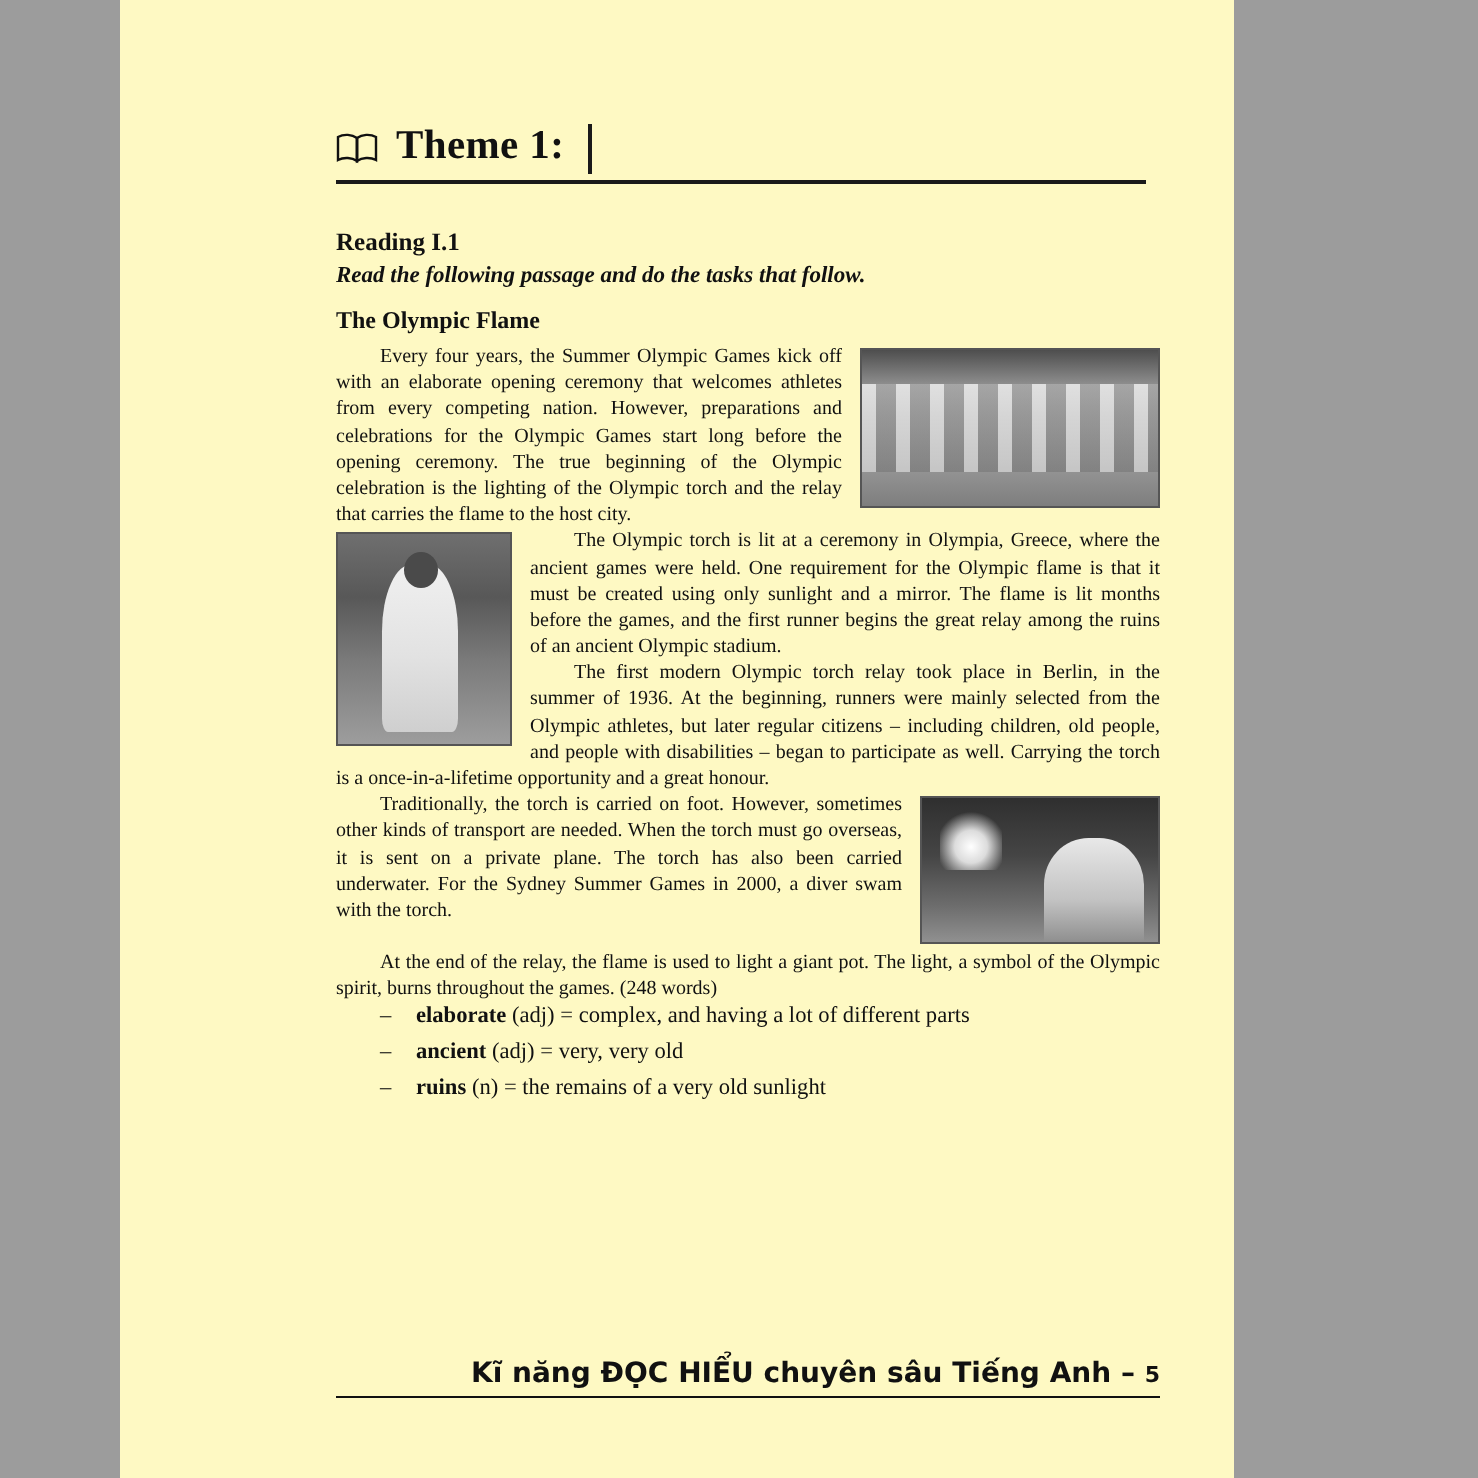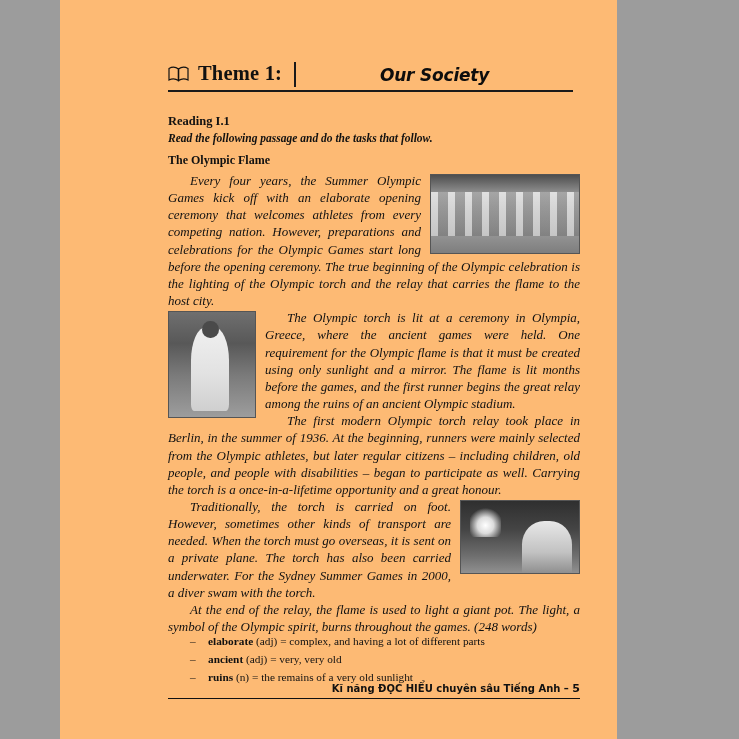--- a/index.html
+++ b/index.html
@@ -12,21 +12,21 @@
     height: 739px;
     overflow: hidden;
     font-family: "Liberation Serif", serif;
   }
   .page {
     position: absolute;
     left: 60px;
     top: 0;
     width: 557px;
     height: 739px;
-    background: #fdba74;
+    background: #fef9c3;
     box-sizing: border-box;
   }
   .page-edge {
     position: absolute;
     left: 60px;
     top: 0;
     width: 1px;
     height: 739px;
     background: #b8b8b8;
   }
@@ -93,27 +93,26 @@
     margin-bottom: 9px;
   }
   .passage-title {
     font-size: 12px;
     font-weight: bold;
     color: #111;
     margin-bottom: 4px;
   }
 
   p.body {
-    font-size: 13px;
+    font-size: 10px;
     line-height: 1.32;
     text-align: justify;
     color: #111;
     margin: 0;
     text-indent: 22px;
-    font-style: italic;
   }
 
   
   .fig {
     border: 1px solid #555;
     background: #8b8b8b;
     position: relative;
     overflow: hidden;
   }
   .fig-right {
@@ -208,21 +207,21 @@
     position: absolute;
     left: 108px;
     top: 678px;
     width: 412px;
     text-align: right;
     border-bottom: 1.5px solid #111;
     padding-bottom: 2px;
   }
   .footer-text {
     font-family: "DejaVu Sans", sans-serif;
-    font-size: 10px;
+    font-size: 14px;
     font-weight: bold;
     color: #111;
   }
   .footer-page {
     font-family: "DejaVu Sans", sans-serif;
     font-size: 11px;
     font-weight: bold;
     color: #111;
   }
 </style>
@@ -238,21 +237,20 @@
       <div class="theme-left">
         <span class="book-icon">
           <svg width="21" height="16" viewBox="0 0 21 16">
             <path d="M1 2.5 C4 0.8, 8 1.2, 10.5 3 L10.5 14.5 C8 12.8, 4 12.4, 1 14 Z" fill="none" stroke="#111" stroke-width="1.2"></path>
             <path d="M20 2.5 C17 0.8, 13 1.2, 10.5 3 L10.5 14.5 C13 12.8, 17 12.4, 20 14 Z" fill="none" stroke="#111" stroke-width="1.2"></path>
             <line x1="10.5" y1="3" x2="10.5" y2="14.5" stroke="#111" stroke-width="1.2"></line>
           </svg>
         </span>
         <span class="theme-title">Theme 1:</span>
       </div>
-      <div class="theme-right">Our Society</div>
     </div>
 
     <div class="reading-label">Reading I.1</div>
     <div class="reading-instr">Read the following passage and do the tasks that follow.</div>
     <div class="passage-title">The Olympic Flame</div>
 
     <div class="fig fig-right img1 ph-ceremony"></div>
     <p class="body">Every four years, the Summer Olympic Games kick off with an elaborate opening ceremony that welcomes athletes from every competing nation. However, preparations and celebrations for the Olympic Games start long before the opening ceremony. The true beginning of the Olympic celebration is the lighting of the Olympic torch and the relay that carries the flame to the host city.</p>
     <div class="clear"></div>
 

